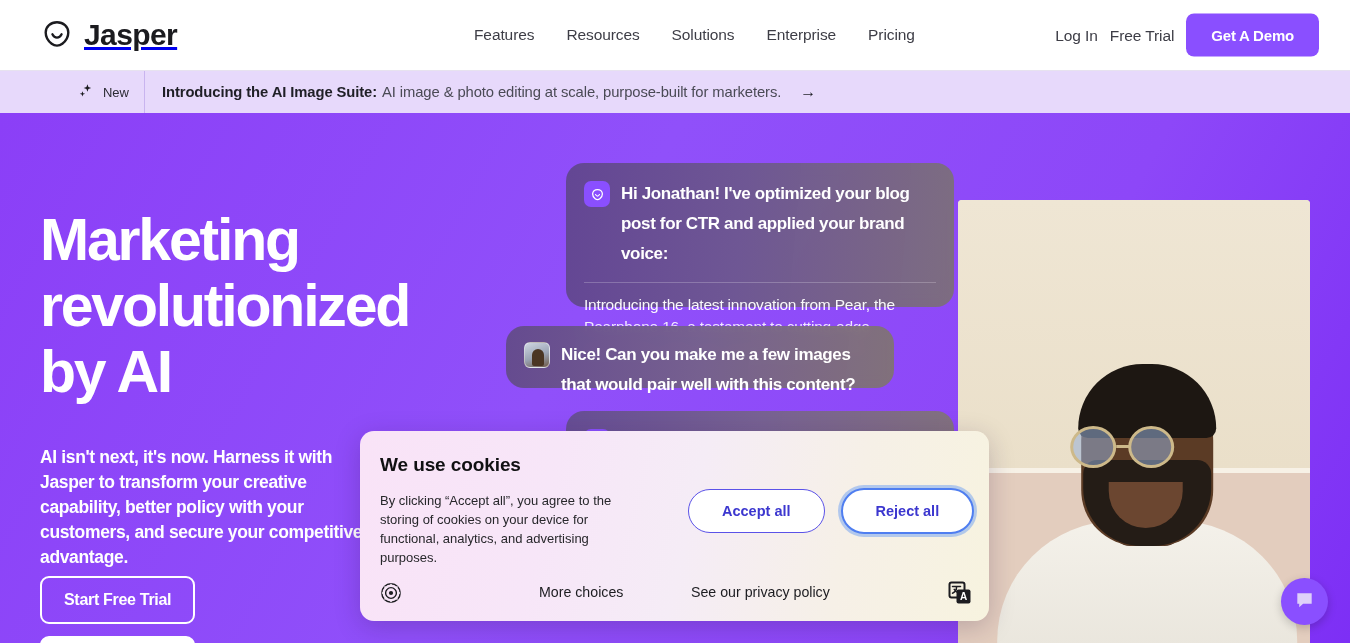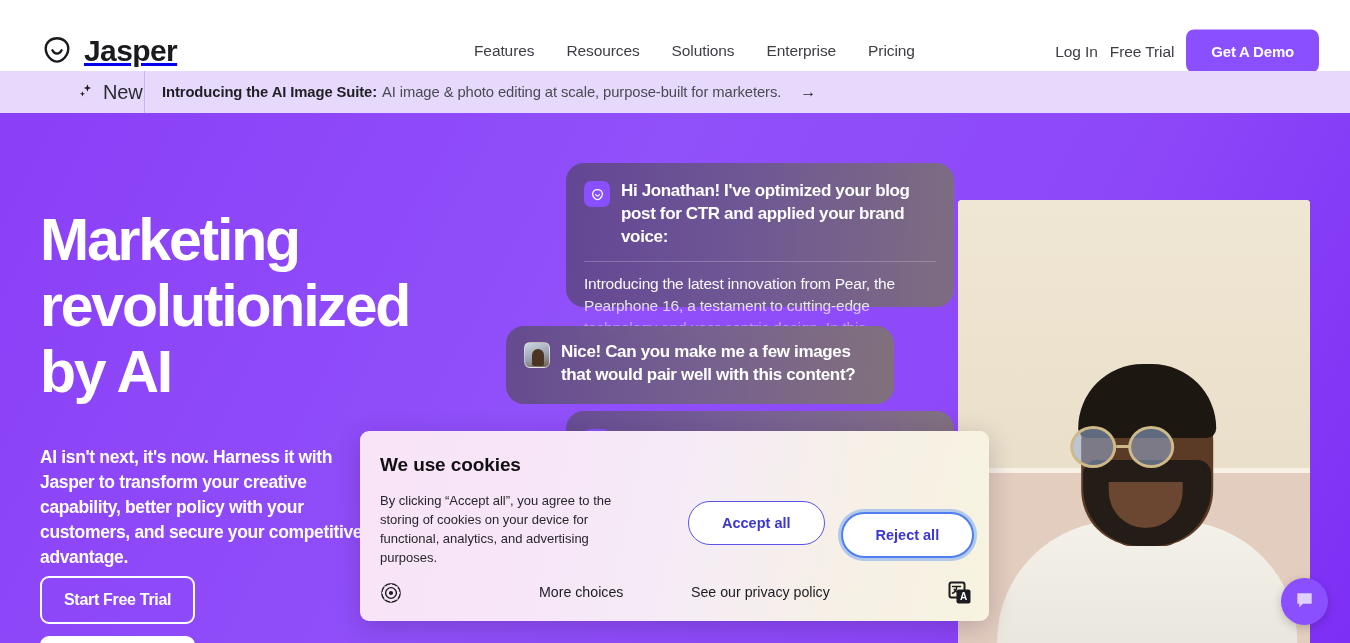--- a/index.html
+++ b/index.html
@@ -10,21 +10,21 @@
     font-family: "Liberation Sans", sans-serif;
     background: #ffffff;
   }
 
   
   .topnav {
     position: absolute; top: 0; left: 0;
     width: 1350px; height: 71px;
     background: #ffffff;
     border-bottom: 1px solid #e7e2ef;
-    display: flex; align-items: center; margin-top: 16px;
+    display: flex; align-items: center;
   }
   .brand {
     position: absolute; left: 40px; top: 50%;
     transform: translateY(-50%);
     display: flex; align-items: center; gap: 10px;
   }
   .brand-mark { width: 34px; height: 34px; display: block; }
   .brand-name {
     font-size: 30px; font-weight: 700; color: #1b1b1f;
     letter-spacing: -0.6px; line-height: 1;
@@ -58,21 +58,21 @@
   
   .announce {
     position: absolute; top: 71px; left: 0;
     width: 1350px; height: 42px;
     background: #e7d9fb;
     display: flex; align-items: center;
   }
   .announce-new {
     position: absolute; left: 78px;
     display: flex; align-items: center; gap: 9px;
-    font-size: 20px; color: #2b2b33;
+    font-size: 13px; color: #2b2b33;
     letter-spacing: -0.1px;
   }
   .announce-divider {
     position: absolute; left: 144px;
     width: 1px; height: 42px;
     background: #c9b4ef;
   }
   .announce-msg {
     position: absolute; left: 162px;
     font-size: 14.8px; color: #4a4a55;
@@ -206,37 +206,37 @@
     padding: 16px 18px 0 18px;
   }
   .bubble-row { display: flex; gap: 11px; align-items: flex-start; }
   .ai-avatar {
     flex: 0 0 auto; width: 26px; height: 26px;
     border-radius: 7px; background: #8a4fff;
     display: flex; align-items: center; justify-content: center;
     margin-top: 2px;
   }
   .bubble-text {
-    font-size: 17px; line-height: 23px;
+    font-size: 17px; line-height: 30px;
     font-weight: 600; letter-spacing: -0.35px;
   }
   .bubble-hr {
     margin: 13px 0 0 0; height: 1px;
     background: rgba(255,255,255,0.22);
   }
   .bubble-body {
     margin-top: 11px;
     font-size: 15.5px; line-height: 22px;
     letter-spacing: -0.2px;
     color: rgba(255,255,255,0.96);
     -webkit-mask-image: linear-gradient(180deg, #000 0%, #000 38%, rgba(0,0,0,.25) 92%, rgba(0,0,0,0) 100%);
     mask-image: linear-gradient(180deg, #000 0%, #000 38%, rgba(0,0,0,.25) 92%, rgba(0,0,0,0) 100%);
   }
   .bubble-user {
-    left: 506px; top: 213px; width: 388px; height: 78px;
+    left: 506px; top: 213px; width: 388px; height: 62px;
     background: linear-gradient(95deg, rgba(98,75,135,0.93) 0%, rgba(116,98,135,0.93) 50%, rgba(128,116,112,0.92) 100%);
     padding: 14px 18px;
   }
   .user-avatar {
     flex: 0 0 auto; width: 26px; height: 26px;
     border-radius: 6px;
     background: linear-gradient(160deg,#cfd6e2 0%, #9aa3b4 55%, #6f5a4a 100%);
     border: 1px solid rgba(255,255,255,.5);
     margin-top: 2px; overflow: hidden; position: relative;
   }
@@ -248,21 +248,21 @@
   .bubble-ai-2 {
     left: 566px; top: 298px; width: 388px; height: 70px;
     background: linear-gradient(95deg, rgba(100,78,140,0.92) 0%, rgba(118,100,138,0.92) 50%, rgba(130,118,114,0.9) 100%);
     padding: 16px 18px 0 18px;
   }
 
   
   .cookie {
     position: absolute; left: 360px; top: 431px;
     width: 629px; height: 190px;
-    border-radius: 9px;
+    border-radius: 14px;
     background: linear-gradient(103deg, #f9e3f7 0%, #f7e6f8 30%, #f5ecf6 52%, #f6f0e7 76%, #f7f3df 100%);
     box-shadow: 0 6px 26px rgba(40,20,70,.22);
     font-family: "Liberation Sans", sans-serif;
     overflow: hidden;
   }
   .cookie-title {
     position: absolute; left: 20px; top: 23px;
     font-size: 19px; font-weight: 700; color: #101012;
     letter-spacing: -0.1px;
   }
@@ -279,21 +279,20 @@
     border-radius: 24px;
     font-size: 14.5px; font-weight: 700;
     color: #3c37cf;
     padding: 13px 33px;
     cursor: pointer; white-space: nowrap;
   }
   .cookie-btn.accept { border: 1.5px solid #5b52e8; }
   .cookie-btn.reject {
     border: 2px solid #4f7ef0;
     box-shadow: 0 0 0 3px rgba(96,150,245,0.45);
-    margin-top: 24px;
   }
   .cookie-foot {
     position: absolute; left: 0; right: 0; top: 140px; height: 47px;
   }
   .cookie-link {
     position: absolute; top: 13px;
     font-size: 14.2px; color: #1c1c20; text-decoration: none;
   }
   .cookie-link.more { left: 179px; }
   .cookie-link.privacy { left: 331px; }

